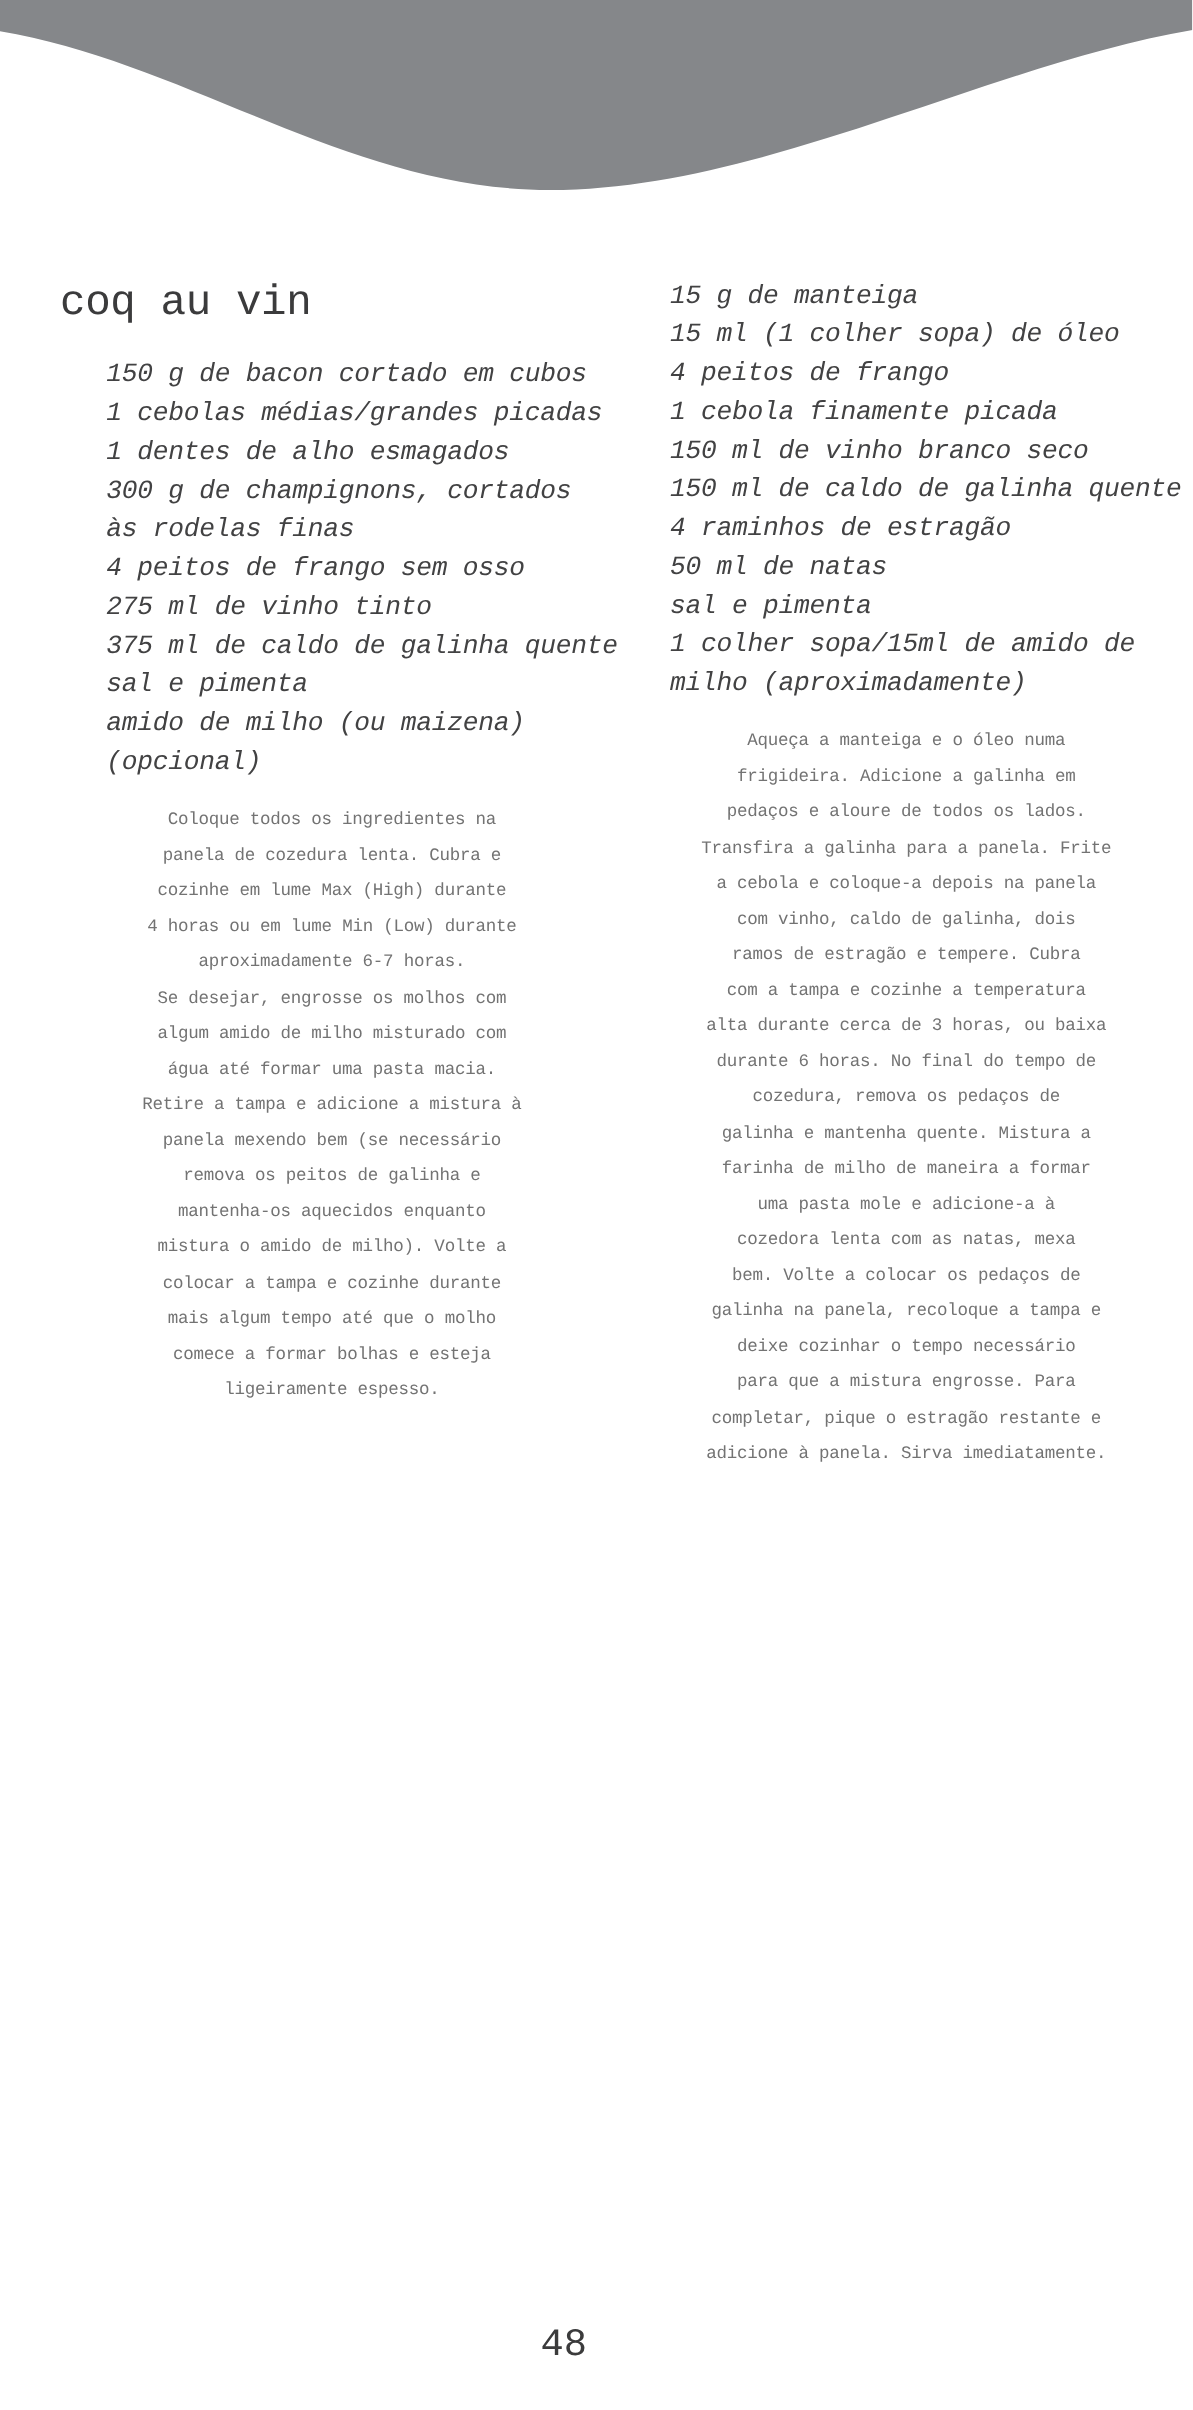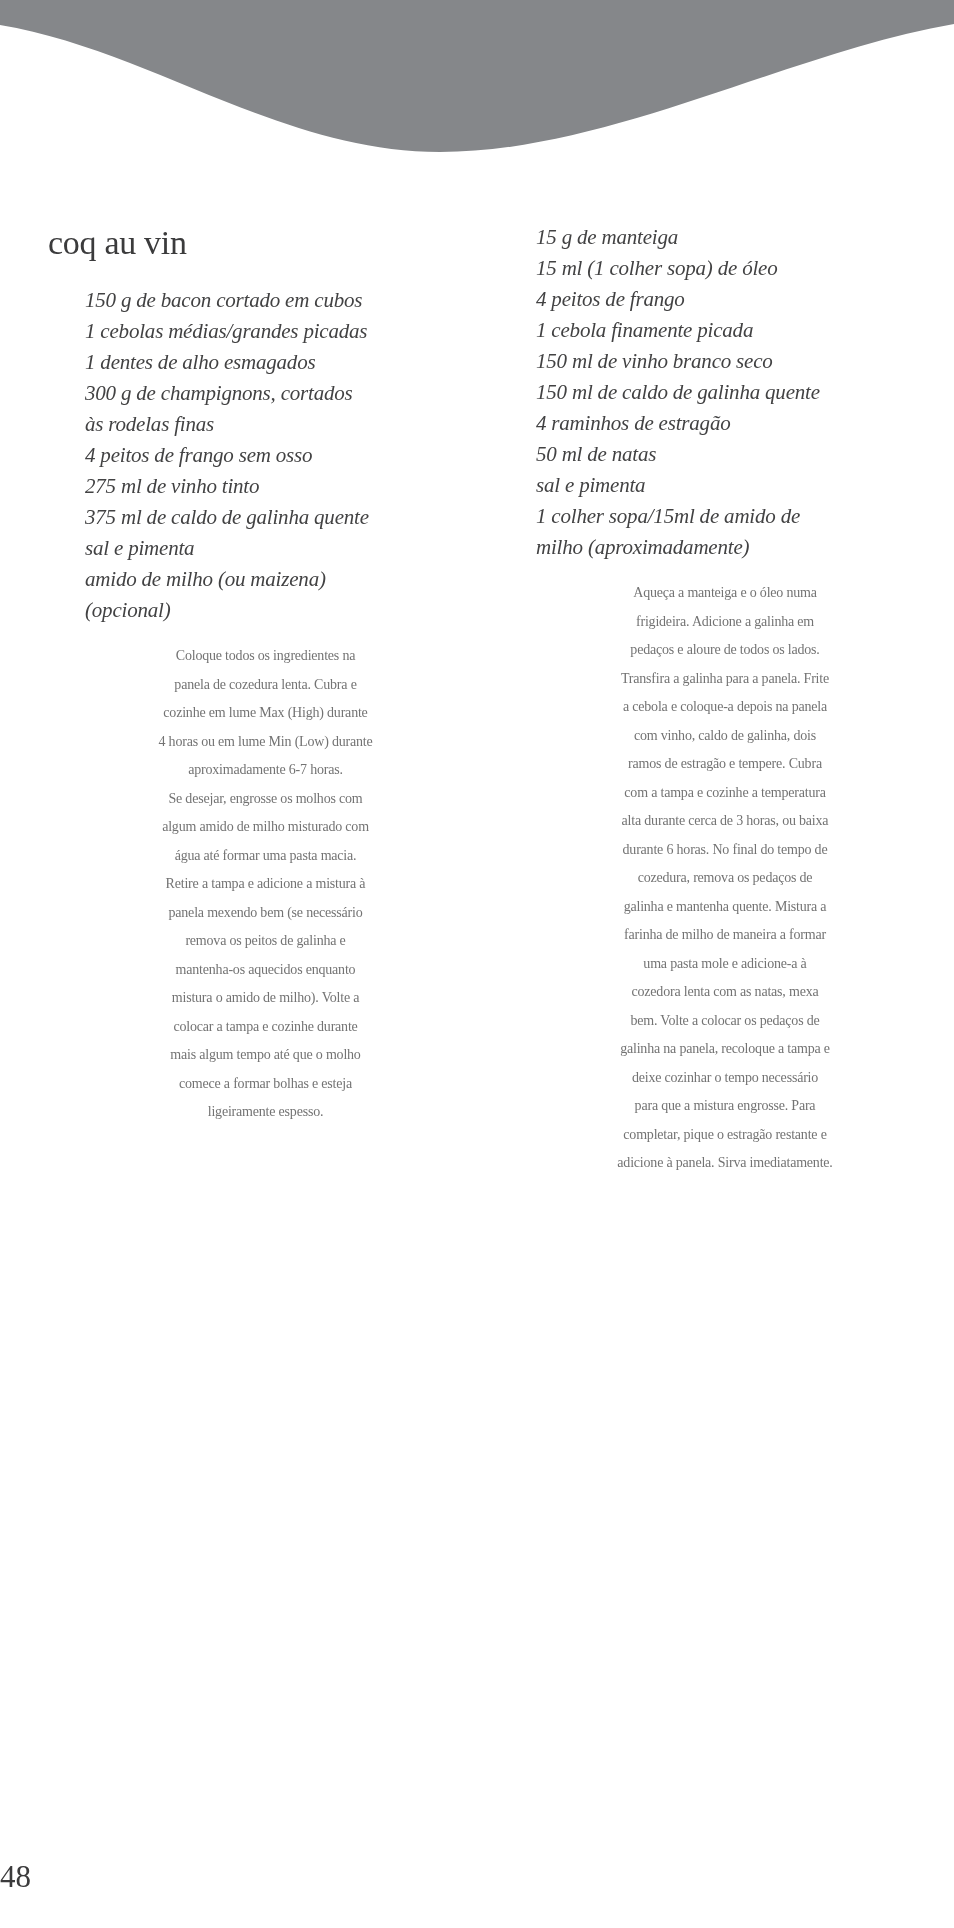--- a/index.html
+++ b/index.html
@@ -2,21 +2,21 @@
 <html><head>
 <meta charset="utf-8">
 <style>
   html, body { margin: 0; padding: 0; background: #ffffff; }
   .page {
     position: relative;
     width: 954px;
     height: 1928px;
     background: #ffffff;
     overflow: hidden;
-    font-family: Liberation Serif, serif;
+    font-family: Liberation Mono, monospace;
     color: #414142;
   }
   .wave {
     position: absolute;
     top: 0;
     left: 0;
     display: block;
   }
   .col {
     position: absolute;
@@ -48,23 +48,25 @@
     letter-spacing: -0.2px;
     white-space: pre;
     color: #737373;
     text-align: center;
   }
   .page-number {
     position: absolute;
     top: 1858px;
     left: 0;
     width: 838px;
+    text-align: center;
     font-size: 31px;
     line-height: 38px;
     color: #3b3b3c;
+    padding-left: 32px;
   }
 </style>
 </head>
 <body>
 
 <div class="page">
 
   <svg class="wave" width="954" height="160" viewBox="0 0 954 160" aria-hidden="true">
     <path d="M0,25 C150,50 280,152 440,152 C610,152 790,52 954,24 L954,0 L0,0 Z" fill="#85878A"></path>
   </svg>

